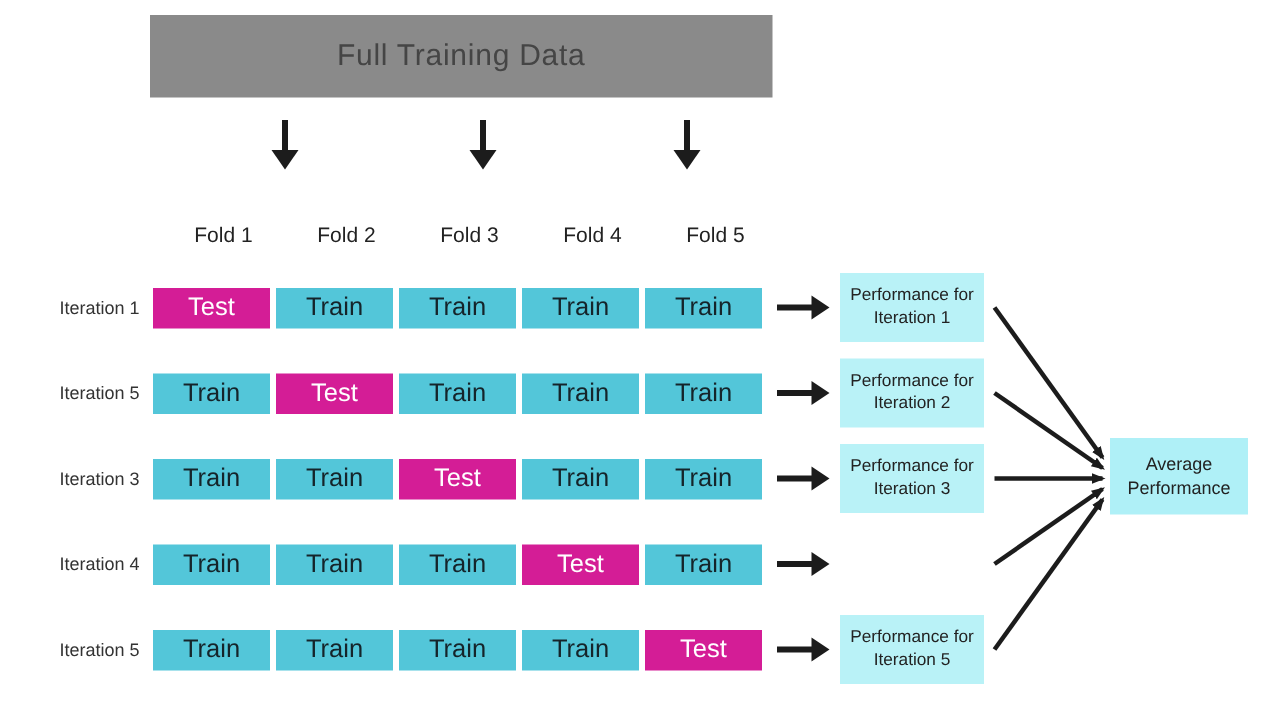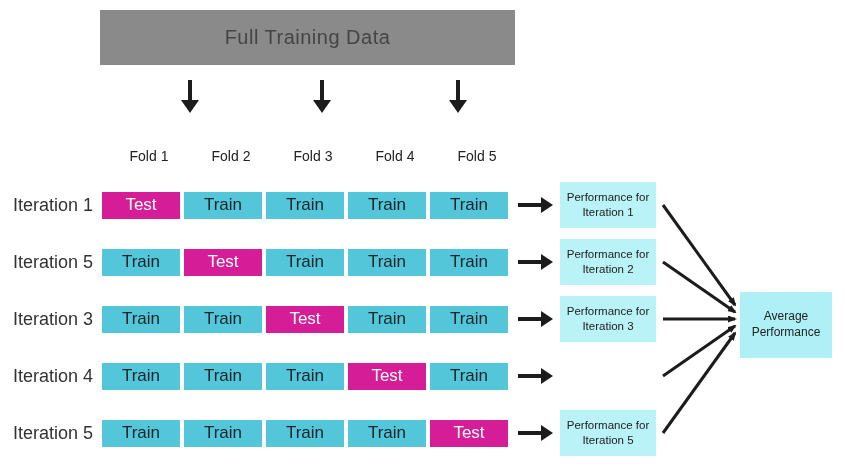--- a/index.html
+++ b/index.html
@@ -23,35 +23,35 @@
     font-size:20px;font-weight:500;letter-spacing:.5px;
   }
   .down-arrow{position:absolute;top:80px;width:18px;height:34px;}
   .down-arrow .stem{position:absolute;left:7px;top:0;width:4px;height:22px;background:var(--arrow);}
   .down-arrow .head{position:absolute;left:0;top:20px;width:0;height:0;
     border-left:9px solid transparent;border-right:9px solid transparent;border-top:13px solid var(--arrow);}
   .fold-headers{position:absolute;left:110px;top:148px;display:flex;}
   .fold-header{width:78px;margin-right:4px;text-align:center;font-size:14px;color:#222;}
   .rows{position:absolute;left:0;top:183px;}
   .iter-row{display:flex;align-items:center;height:44px;margin-bottom:13px;}
-  .iter-label{width:102px;text-align:right;padding-right:9px;font-size:18px;color:#333;box-sizing:border-box;}
+  .iter-label{width:102px;text-align:right;padding-right:9px;font-size:12px;color:#333;box-sizing:border-box;}
   .cell{width:78px;height:27px;margin-right:4px;display:flex;align-items:center;justify-content:center;font-size:17px;}
   .cell.train{background:var(--train);color:#15242a;}
   .cell.test{background:var(--test);color:#ffffff;}
   .h-arrow{position:relative;width:40px;height:16px;margin-left:4px;flex:0 0 40px;}
   .h-stem{position:absolute;left:2px;top:6px;width:24px;height:4px;background:var(--arrow);}
   .h-head{position:absolute;left:25px;top:0;width:0;height:0;
     border-top:8px solid transparent;border-bottom:8px solid transparent;border-left:12px solid var(--arrow);}
   .perf-box{
     width:96px;height:46px;margin-left:4px;background:var(--perf-bg);
     display:flex;align-items:center;justify-content:center;text-align:center;
     font-size:11.5px;line-height:1.3;color:#222;padding:2px 4px;box-sizing:border-box;
   }
   .avg-box{
-    position:absolute;left:740px;top:292px;width:92px;height:66px;background:var(--avg-bg);
+    position:absolute;left:740px;top:292px;width:92px;height:51px;background:var(--avg-bg);
     display:flex;align-items:center;justify-content:center;text-align:center;
     font-size:12px;line-height:1.3;color:#222;padding:2px;box-sizing:border-box;
   }
   .overlay-svg{position:absolute;left:0;top:0;width:845px;height:475px;pointer-events:none;}
 </style>
 </head>
 <body>
 
 <div class="canvas">
 

